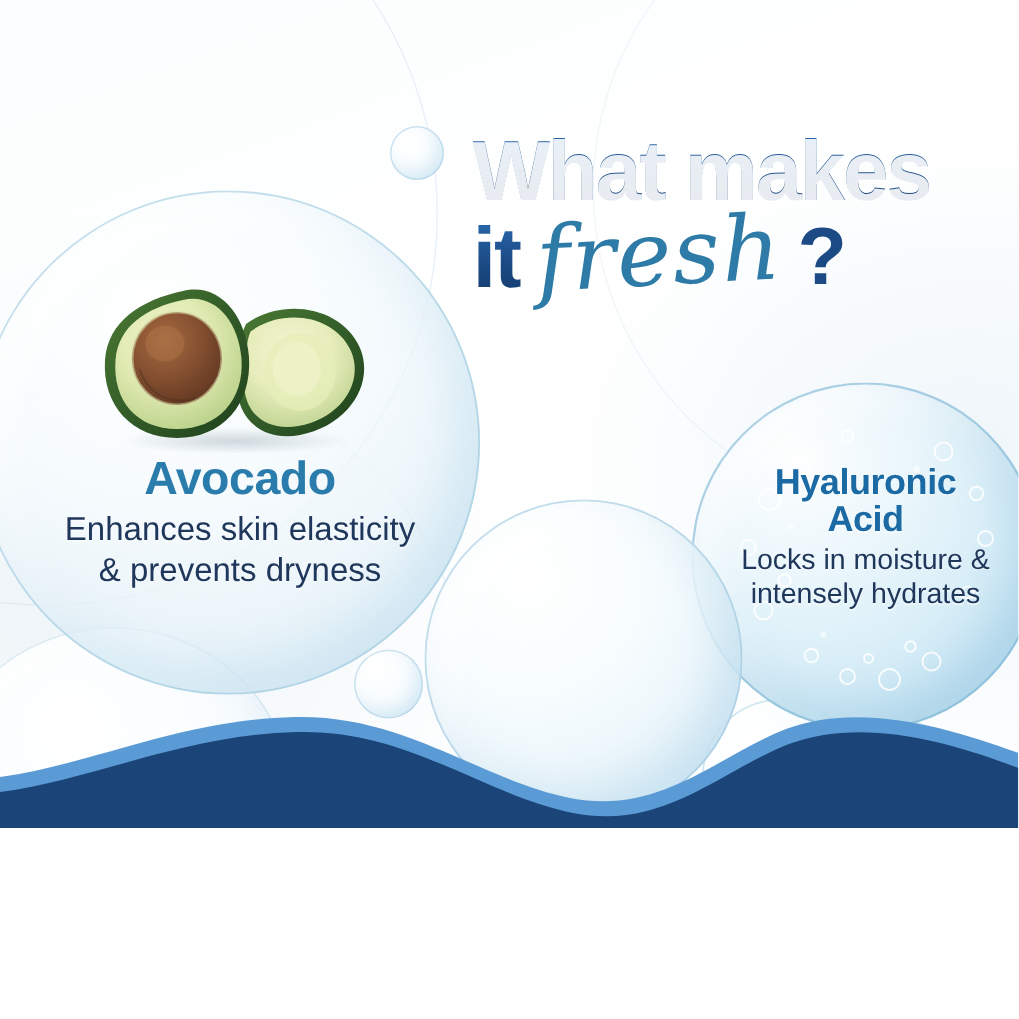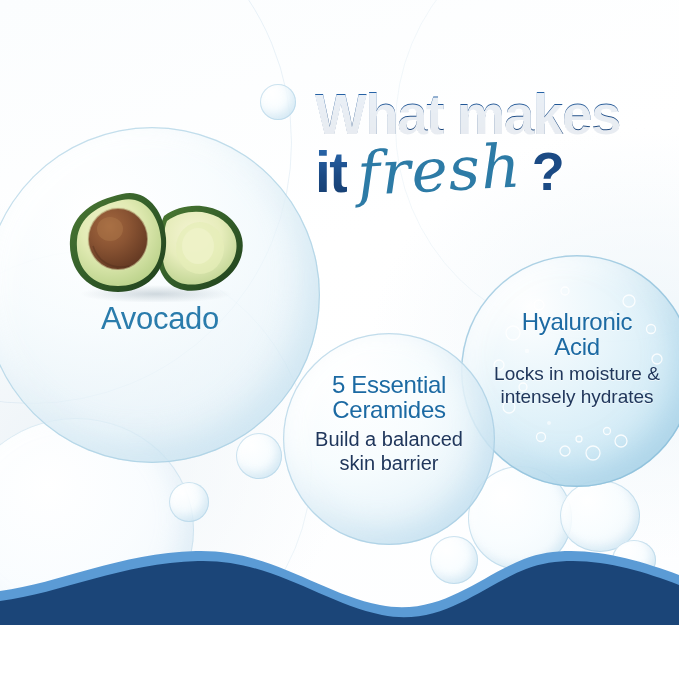--- a/index.html
+++ b/index.html
@@ -4,21 +4,21 @@
 <style>
   html,body{margin:0;padding:0;}
   body{
     width:679px;height:679px;
     background:#ffffff;
     font-family:"Liberation Sans", sans-serif;
     overflow:hidden;
   }
   #stage{
     position:relative;
-    width:679px;height:625px;
+    width:679px;height:552px;
     overflow:hidden;
     background:
       radial-gradient(ellipse 420px 360px at 8% 72%, #eef4f8 0%, rgba(238,244,248,0) 70%),
       radial-gradient(ellipse 380px 300px at 95% 55%, #eff6fa 0%, rgba(239,246,250,0) 72%),
       linear-gradient(160deg,#fbfdfe 0%,#ffffff 42%,#fdfeff 100%);
   }
 
   
   .bubble{position:absolute;border-radius:50%;pointer-events:none;}
 
@@ -126,21 +126,21 @@
     color:#1b4a84;
     margin-left:6px;
   }
 
   
   .avocado-img{position:absolute;left:60px;top:176px;width:190px;height:126px;}
 
   
   .block{position:absolute;text-align:center;}
   .blk-title{
-    font-weight:normal;
+    font-weight:bold;
     color:#2a7cac;
     letter-spacing:-.3px;
     line-height:1.04;
     text-shadow:0 1px 0 rgba(255,255,255,.7);
   }
   .blk-desc{
     color:#20375c;
     line-height:1.2;
     text-shadow:0 1px 0 rgba(255,255,255,.6);
   }
@@ -261,32 +261,26 @@
     <div class="hl-line1">What makes</div>
     <div class="hl-line2">
       <span class="hl-it">it</span>
       <span class="hl-fresh">fresh</span>
       <span class="hl-q">?</span>
     </div>
   </div>
 
   <div class="block blk-avocado">
     <div class="blk-title">Avocado</div>
-  </div>
-
-  <div class="block blk-ceramide">
-    <div class="blk-title">
-      <div>5 Essential</div>
-      <div>Ceramides</div>
-    </div>
     <div class="blk-desc">
-      <div>Build a balanced</div>
-      <div>skin barrier</div>
-    </div>
-  </div>
+      <div>Enhances skin elasticity</div>
+      <div>&amp; prevents dryness</div>
+    </div>
+  </div>
+
 
   <div class="block blk-hyaluronic">
     <div class="blk-title">
       <div>Hyaluronic</div>
       <div>Acid</div>
     </div>
     <div class="blk-desc">
       <div>Locks in moisture &amp;</div>
       <div>intensely hydrates</div>
     </div>

